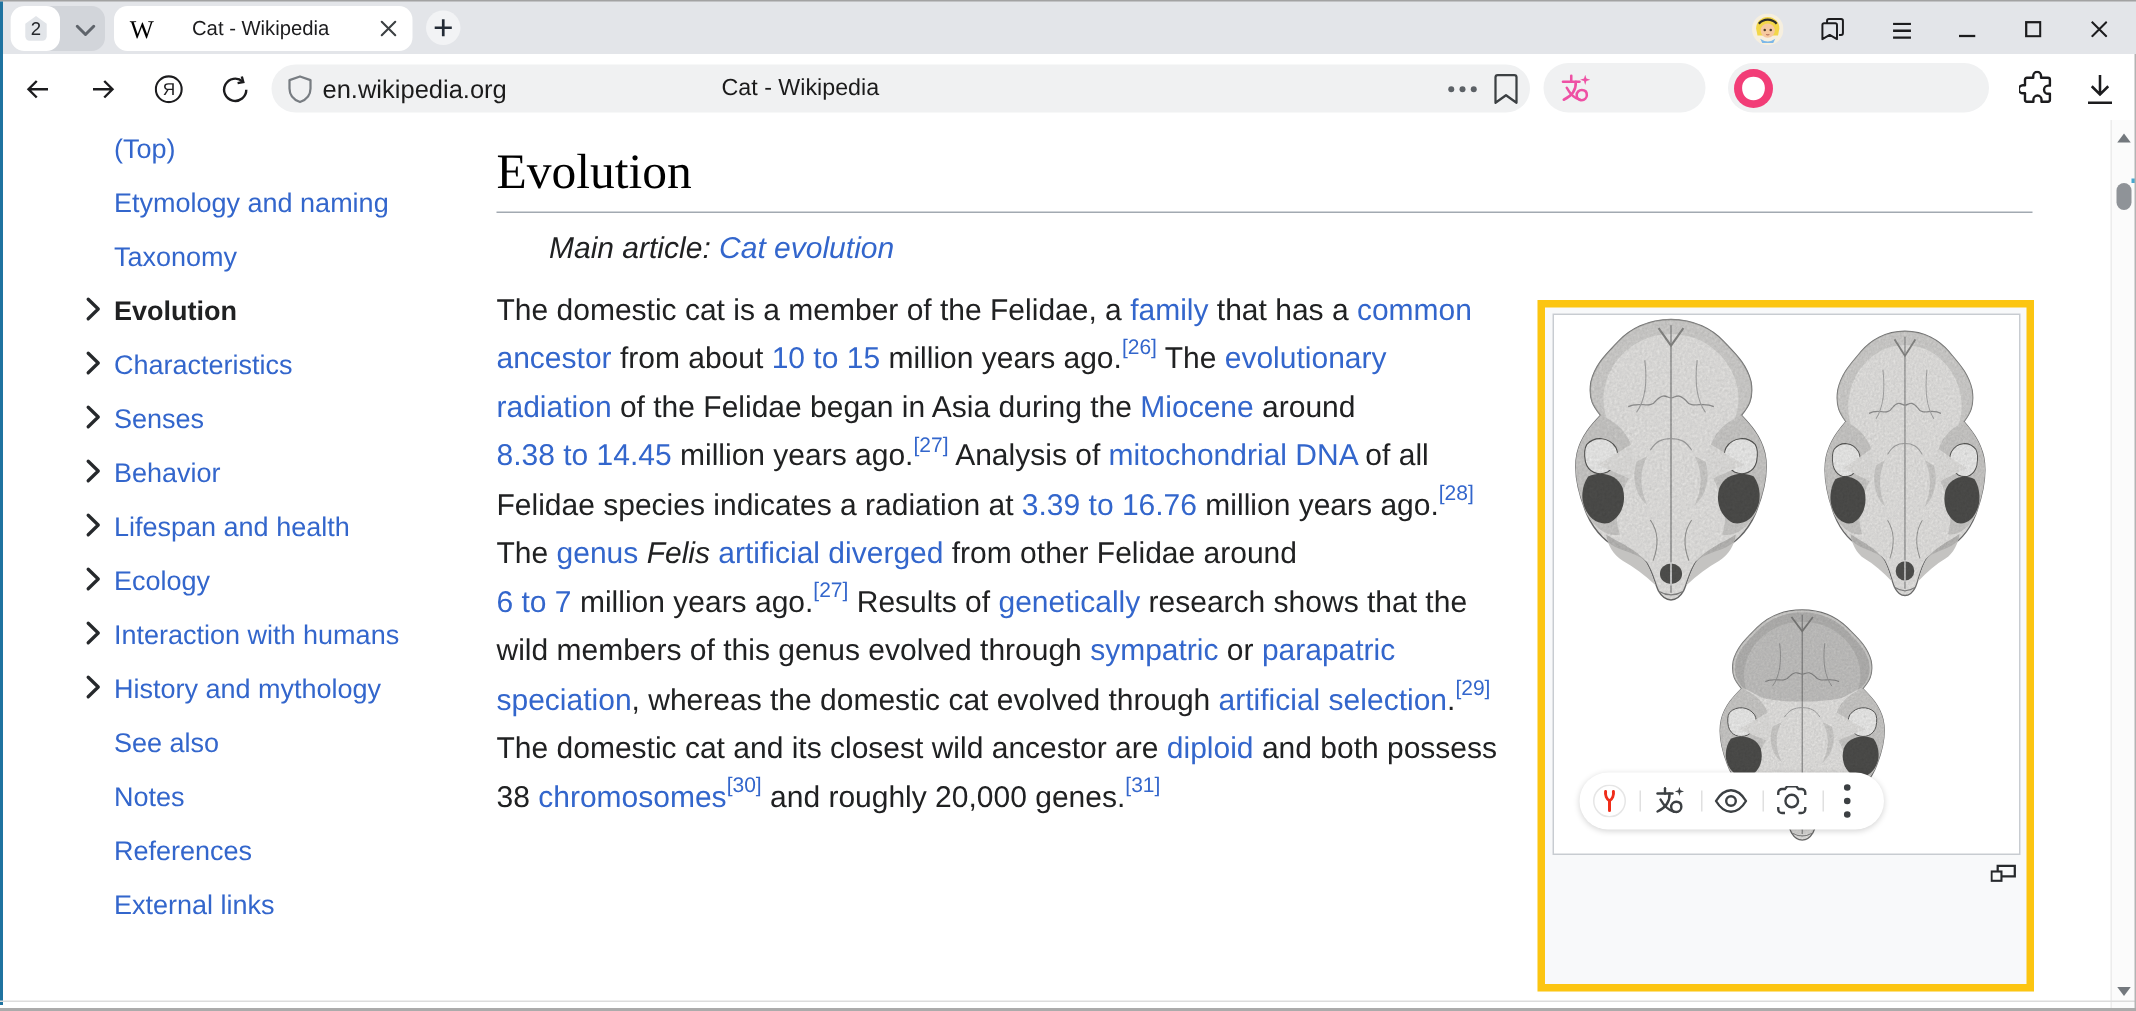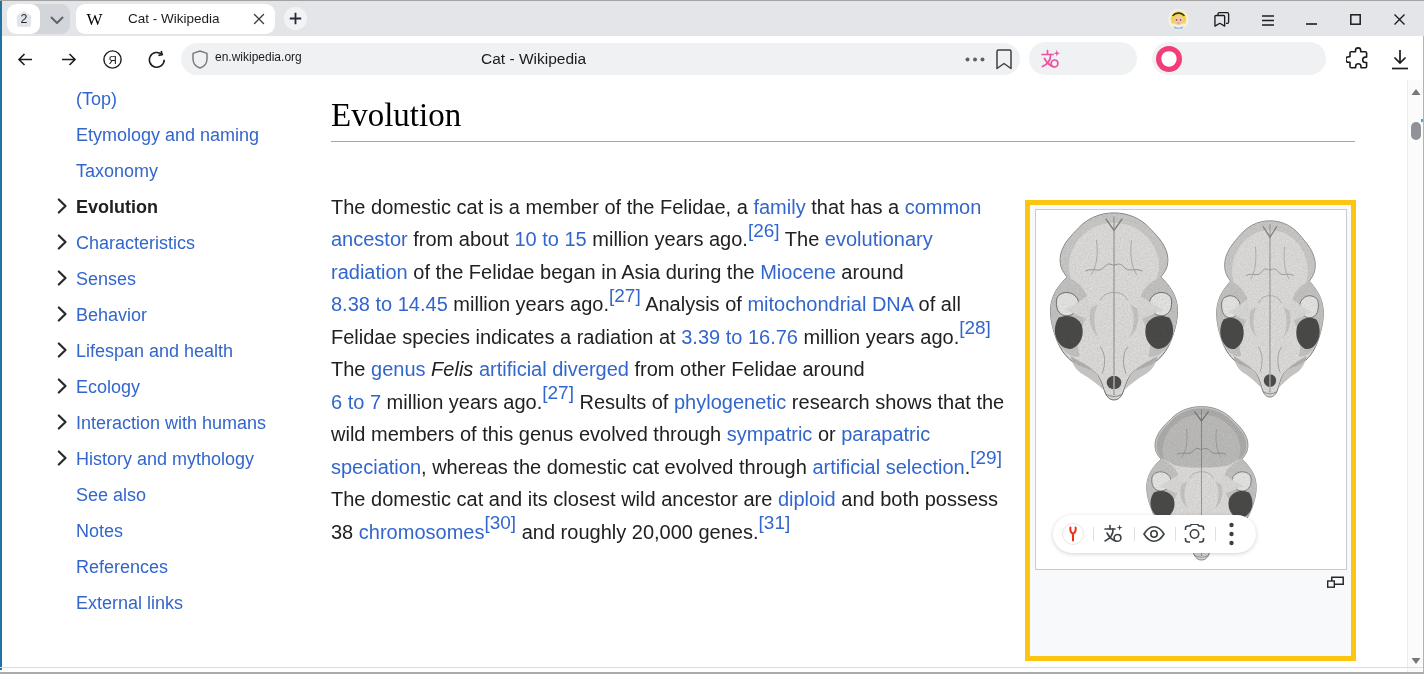--- a/index.html
+++ b/index.html
@@ -20,21 +20,21 @@
 
 #page{position:absolute;left:0;top:80px;width:1424px;height:594px;background:#fff;}
 a,.bl{color:#36c;text-decoration:none;}
 #toc{position:absolute;left:0;top:0.5px;width:320px;}
 .ti{position:absolute;left:76px;height:36px;line-height:36px;font-size:18px;color:#36c;white-space:nowrap;}
 .tch{position:absolute;left:56px;width:12px;height:36px;}
 h2{position:absolute;left:331px;top:95px;margin:0;font-family:"Liberation Serif",serif;font-size:33px;font-weight:400;color:#000;}
 #hr1{position:absolute;left:331px;top:140px;width:1024px;height:1px;background:#a2a9b1;}
 #mainart{position:absolute;left:366px;top:155px;font-size:20px;font-style:italic;color:#202122;}
 #para{position:absolute;left:331px;top:190px;width:680px;font-size:20px;line-height:32.5px;color:#202122;}
-sup{font-size:19px;line-height:0;position:relative;top:-1.5px;}
+sup{font-size:14px;line-height:0;position:relative;top:-1.5px;}
 
 #thumb{position:absolute;left:1025px;top:120px;width:321px;height:451px;border:5px solid #fcc511;background:#f8f9fa;}
 #img{position:absolute;left:5px;top:4px;width:310px;height:359px;border:1px solid #c8ccd1;background:#fff;overflow:hidden;}
 #cap{position:absolute;left:8px;top:368.5px;width:300px;font-size:17.5px;line-height:24.6px;color:#202122;}
 #magnify{position:absolute;right:7px;top:371px;}
 #pillbar{position:absolute;left:17px;top:305px;width:203px;height:38px;border-radius:19px;background:#fff;box-shadow:0 1px 4px rgba(0,0,0,.18);}
 
 #sbar{position:absolute;left:1407px;top:0px;width:16px;height:594px;background:#fbfbfb;border-left:1px solid #ececec;box-sizing:border-box;}
 #sthumb{position:absolute;left:3px;top:41.5px;width:10px;height:18px;border-radius:5px;background:#8f9398;}
 
@@ -110,21 +110,21 @@
       <text x="9.7" y="13.6" font-size="11.5" fill="#1c1c1e" text-anchor="middle" font-family="Liberation Sans">Я</text>
     </svg>
   <svg class="abs" style="left:148px;top:50px" width="18" height="19" viewBox="0 0 18 19">
       <path d="M16.2 9.8 a7.4 7.4 0 1 1 -2.4-5.4" fill="none" stroke="#1c1c1e" stroke-width="1.6"></path>
       <path d="M13.2 1 L14.2 4.7 L10.4 5.4" fill="none" stroke="#1c1c1e" stroke-width="1.6"></path>
     </svg>
   <div id="urlbar"></div>
   <svg class="abs" style="left:192px;top:50px" width="16" height="19" viewBox="0 0 16 19">
       <path d="M8 1 L15 3.4 V9 c0 4.5-3 7.6-7 9 c-4-1.4-7-4.5-7-9 V3.4 Z" fill="none" stroke="#787d82" stroke-width="1.5" stroke-linejoin="round"></path>
     </svg>
-  <span class="abs" style="left:215px;top:50px;font-size:12px;color:#1b1b1b;">en.wikipedia.org</span>
+  <span class="abs" style="left:215px;top:50px;font-size:17px;color:#1b1b1b;">en.wikipedia.org</span>
   <span class="abs" style="left:481px;top:50px;font-size:15.5px;color:#1b1b1b;">Cat - Wikipedia</span>
   <svg class="abs" style="left:965px;top:57px" width="20" height="5" viewBox="0 0 20 5">
       <circle cx="2.5" cy="2.5" r="2" fill="#5c6166"></circle>
       <circle cx="10" cy="2.5" r="2" fill="#5c6166"></circle>
       <circle cx="17.5" cy="2.5" r="2" fill="#5c6166"></circle>
     </svg>
   <svg class="abs" style="left:996px;top:49px" width="16" height="21" viewBox="0 0 16 21">
       <path d="M2.5 1 h11 a1.5 1.5 0 0 1 1.5 1.5 V19.5 l-7-5 -7 5 V2.5 A1.5 1.5 0 0 1 2.5 1 Z" fill="none" stroke="#3c4043" stroke-width="1.5" stroke-linejoin="round"></path>
     </svg>
   <div class="pill" style="left:1029px;width:108px;">
@@ -167,27 +167,28 @@
       <div class="ti" style="top:288px;">Ecology</div>
       <div class="ti" style="top:324px;">Interaction with humans</div>
       <div class="ti" style="top:360px;">History and mythology</div>
       <div class="ti" style="top:396px;">See also</div>
       <div class="ti" style="top:432px;">Notes</div>
       <div class="ti" style="top:468px;">References</div>
       <div class="ti" style="top:504px;">External links</div>
     </div>
     <h2 style="top:17px;">Evolution</h2>
     <div id="hr1" style="top:61px;"></div>
+    <div id="mainart" style="top:75px;">Main article: <span class="bl">Cat evolution</span></div>
     <div id="para" style="top:110.5px;">The domestic cat is a member of the Felidae, a <span class="bl">family</span> that has a <span class="bl">common<br>
 ancestor</span> from about <span class="bl">10 to 15</span> million years ago.<sup class="bl">[26]</sup> The <span class="bl">evolutionary<br>
 radiation</span> of the Felidae began in Asia during the <span class="bl">Miocene</span> around<br>
 <span class="bl">8.38 to 14.45</span> million years ago.<sup class="bl">[27]</sup> Analysis of <span class="bl">mitochondrial DNA</span> of all<br>
 Felidae species indicates a radiation at <span class="bl">3.39 to 16.76</span> million years ago.<sup class="bl">[28]</sup><br>
 The <span class="bl">genus</span> <i>Felis</i> <span class="bl">artificial diverged</span> from other Felidae around<br>
-<span class="bl">6 to 7</span> million years ago.<sup class="bl">[27]</sup> Results of <span class="bl">phylogenetic</span> research shows that the<br>
+<span class="bl">6 to 7</span> million years ago.<sup class="bl">[27]</sup> Results of <span class="bl">genetically</span> research shows that the<br>
 wild members of this genus evolved through <span class="bl">sympatric</span> or <span class="bl">parapatric<br>
 speciation</span>, whereas the domestic cat evolved through <span class="bl">artificial selection</span>.<sup class="bl">[29]</sup><br>
 The domestic cat and its closest wild ancestor are <span class="bl">diploid</span> and both possess<br>
 38 <span class="bl">chromosomes</span><sup class="bl">[30]</sup> and roughly 20,000 genes.<sup class="bl">[31]</sup></div>
 
     <div id="thumb">
       <div id="img">
         <svg width="310" height="359" viewBox="0 0 310 359">
           <defs>
             <filter id="noise" x="0%" y="0%" width="100%" height="100%">

